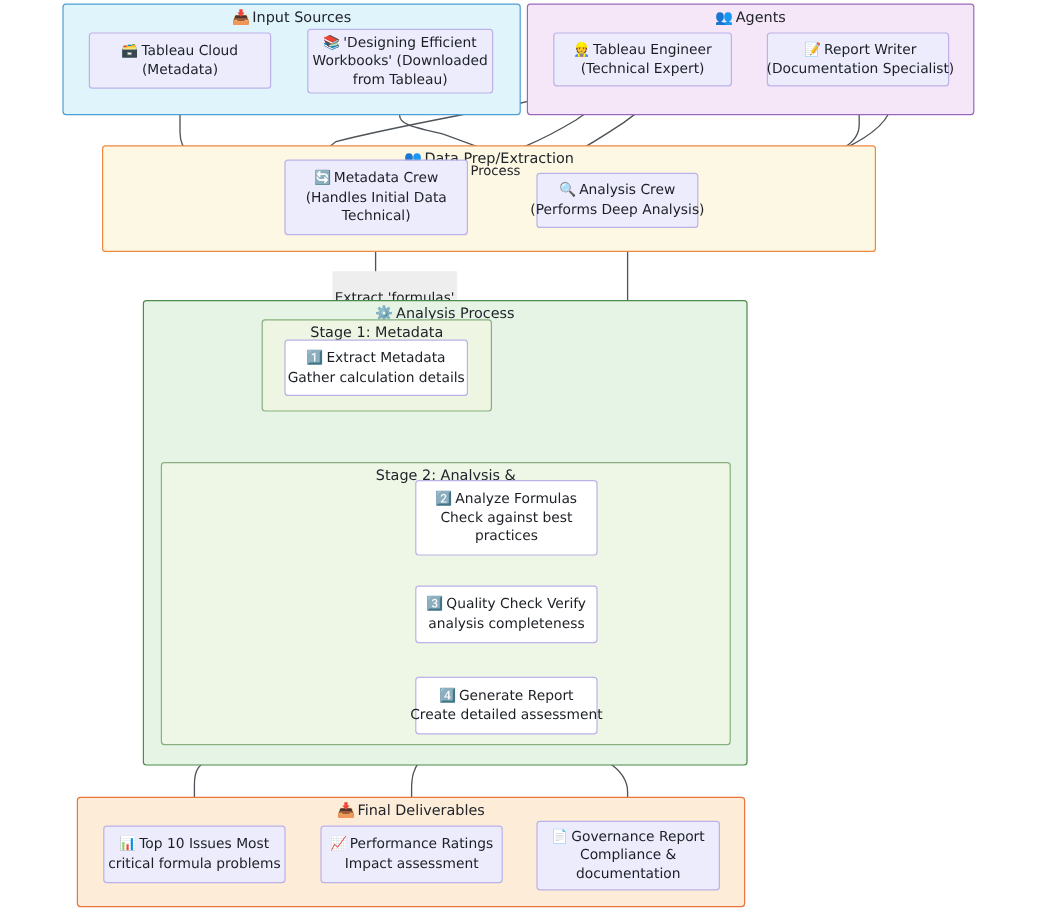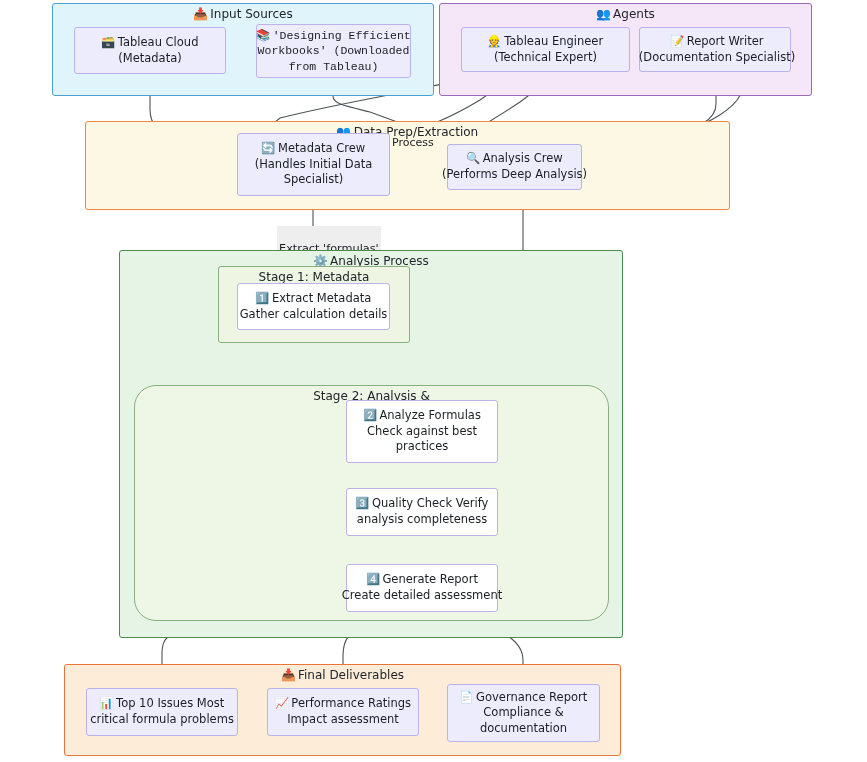--- a/index.html
+++ b/index.html
@@ -45,21 +45,21 @@
     color: #21252b;
     white-space: nowrap;
   }
   .cluster-title .ic { margin-right: 2px; }
 
   .c-input     { background: #e0f4fc; border-color: #4c9fd4; }
   .c-agents    { background: #f5e7f8; border-color: #9a68b8; }
   .c-dataprep  { background: #fdf8e3; border-color: #f0883e; }
   .c-analysis  { background: #e6f4e6; border-color: #4b8b4b; }
   .c-stage1    { background: #eff5e3; border-color: #87b07e; }
-  .c-stage2    { background: #eef6e6; border-color: #87b07e; border-radius: 22px; }
+  .c-stage2    { background: #eef6e6; border-color: #87b07e; }
   .c-final     { background: #fdecd8; border-color: #e8763a; }
 
   
   .node {
     position: absolute;
     box-sizing: border-box;
     border: 1.2px solid #bcb1e8;
     border-radius: 3px;
     background: #ececfd;
     display: flex;
@@ -149,53 +149,53 @@
     <div class="cluster-title">
       <span class="ic">📥</span><span>Input Sources</span>
     </div>
   </div>
 
   <div class="node" style="left:74px; top:27px; width:152px; height:47px;">
     <span class="line"><span class="ic">🗃️</span><span>Tableau Cloud</span></span>
     <span class="line">(Metadata)</span>
   </div>
 
-  <div class="node" style="left:256px; top:24px; width:155px; height:54px;font-family:Liberation Mono, monospace;">
+  <div class="node" style="left:256px; top:24px; width:155px; height:54px;">
     <span class="line"><span class="ic">📚</span><span>'Designing Efficient</span></span>
     <span class="line">Workbooks' (Downloaded</span>
     <span class="line">from Tableau)</span>
   </div>
 
   <div class="cluster c-agents" style="left:439px; top:3px; width:373px; height:93px;">
     <div class="cluster-title">
       <span class="ic">👥</span><span>Agents</span>
     </div>
   </div>
 
-  <div class="node" style="left:461px; top:27px; width:169px; height:45px;">
+  <div class="node" style="left:461px; top:27px; width:149px; height:45px;">
     <span class="line"><span class="ic">👷</span><span>Tableau Engineer</span></span>
     <span class="line">(Technical Expert)</span>
   </div>
 
   <div class="node" style="left:639px; top:27px; width:152px; height:45px;padding-left:10px;">
     <span class="line"><span class="ic">📝</span><span>Report Writer</span></span>
     <span class="line">(Documentation Specialist)</span>
   </div>
 
   <div class="cluster c-dataprep" style="left:85px; top:121px; width:645px; height:89px;padding-left:32px;">
     <div class="cluster-title">
       <span class="ic">👥</span><span>Data Prep/Extraction</span>
     </div>
   </div>
   <div class="cluster-subtitle" style="left:392px; top:136px;">Process</div>
 
   <div class="node" style="left:237px; top:133px; width:153px; height:63px;">
     <span class="line"><span class="ic">🔄</span><span>Metadata Crew</span></span>
     <span class="line">(Handles Initial Data</span>
-    <span class="line">Specialist)</span>
+    <span class="line">Technical)</span>
   </div>
 
   <div class="node" style="left:447px; top:144px; width:135px; height:46px;">
     <span class="line"><span class="ic">🔍</span><span>Analysis Crew</span></span>
     <span class="line">(Performs Deep Analysis)</span>
   </div>
 
   <div class="elabel" style="left:277px; top:226px;">Extract 'formulas'</div>
   <div class="elabel plain" style="left:489px; top:281px;">Reference PDF</div>
   <div class="elabel" style="left:281px; top:358px;">Metadata File</div>

